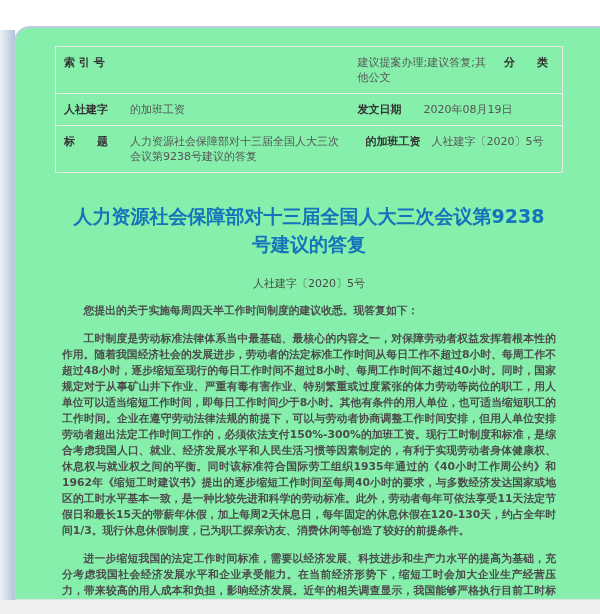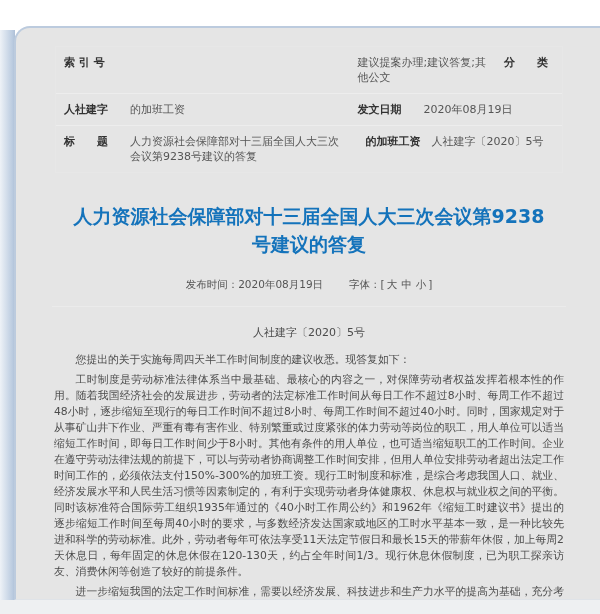--- a/index.html
+++ b/index.html
@@ -11,21 +11,21 @@
   .side-shade{
     position:absolute;left:0;top:30px;width:15px;height:570px;
     background:linear-gradient(to right,#eef2f7 0%,#b9cadf 85%,#aebfd6 100%);
   }
   .bottom-shade{
     position:absolute;left:0;top:600px;width:600px;height:14px;
     background:#eef0f2;
   }
   .card{
     position:absolute;left:14px;top:26px;width:586px;height:574px;
-    background:#e5e5e5;
+    background:#86efac;
     border-top:2px solid #bccbde;border-left:2px solid #bccbde;
     border-bottom:1px solid #dfe3e8;
     border-radius:16px 0 0 0;
     box-sizing:border-box;
     overflow:hidden;
   }
   .card-inner{padding:18px 30px 0 32px;}
   
   .info-table{
     width:506px;margin:0 auto;
@@ -64,21 +64,21 @@
     margin-top:18px;text-align:center;
     font-size:11px;color:#4a4a4a;
   }
   
   .doc-body{
     margin:12px 2px 0 2px;
     font-size:10.8px;color:#4c4c4c;
     line-height:16px;
     text-align:justify;
   }
-  .doc-body p{margin:4px;text-indent:2em;}
+  .doc-body p{margin:12px;text-indent:2em;font-weight:bold;}
 </style>
 </head>
 <body>
 
 <div class="side-shade"></div>
 <div class="bottom-shade"></div>
 
 <div class="card">
   <div class="card-inner">
 
@@ -109,23 +109,20 @@
         </div>
         <div class="pair right">
           <div class="cell label">的加班工资</div>
           <div class="cell value">人社建字〔2020〕5号</div>
         </div>
       </div>
     </div>
 
     <div class="doc-title">人力资源社会保障部对十三届全国人大三次会议第9238号建议的答复</div>
 
-    <div class="meta-line">
-      <span>发布时间：</span><span>2020年08月19日</span><span class="gap"></span><span>字体：</span><span>[</span><span class="font-size-link">大</span><span class="font-size-link">中</span><span class="font-size-link">小</span><span>]</span>
-    </div>
 
     <div class="doc-number">人社建字〔2020〕5号</div>
 
     <div class="doc-body">
       <p>您提出的关于实施每周四天半工作时间制度的建议收悉。现答复如下：</p>
       <p>工时制度是劳动标准法律体系当中最基础、最核心的内容之一，对保障劳动者权益发挥着根本性的作用。随着我国经济社会的发展进步，劳动者的法定标准工作时间从每日工作不超过8小时、每周工作不超过48小时，逐步缩短至现行的每日工作时间不超过8小时、每周工作时间不超过40小时。同时，国家规定对于从事矿山井下作业、严重有毒有害作业、特别繁重或过度紧张的体力劳动等岗位的职工，用人单位可以适当缩短工作时间，即每日工作时间少于8小时。其他有条件的用人单位，也可适当缩短职工的工作时间。企业在遵守劳动法律法规的前提下，可以与劳动者协商调整工作时间安排，但用人单位安排劳动者超出法定工作时间工作的，必须依法支付150%-300%的加班工资。现行工时制度和标准，是综合考虑我国人口、就业、经济发展水平和人民生活习惯等因素制定的，有利于实现劳动者身体健康权、休息权与就业权之间的平衡。同时该标准符合国际劳工组织1935年通过的《40小时工作周公约》和1962年《缩短工时建议书》提出的逐步缩短工作时间至每周40小时的要求，与多数经济发达国家或地区的工时水平基本一致，是一种比较先进和科学的劳动标准。此外，劳动者每年可依法享受11天法定节假日和最长15天的带薪年休假，加上每周2天休息日，每年固定的休息休假在120-130天，约占全年时间1/3。现行休息休假制度，已为职工探亲访友、消费休闲等创造了较好的前提条件。</p>
       <p>进一步缩短我国的法定工作时间标准，需要以经济发展、科技进步和生产力水平的提高为基础，充分考虑我国社会经济发展水平和企业承受能力。在当前经济形势下，缩短工时会加大企业生产经营压力，带来较高的用人成本和负担，影响经济发展。近年的相关调查显示，我国能够严格执行目前工时标准的企业比例不高，加班情况较多，进一步缩短工时标准尚不具备现实基础，不宜在企业中广泛推行。目前有的地方推行的2.5天假期，也可能成为行政机关、事业单位工作人员的特有福利，社会影响也不好。</p>
 
     </div>
 

